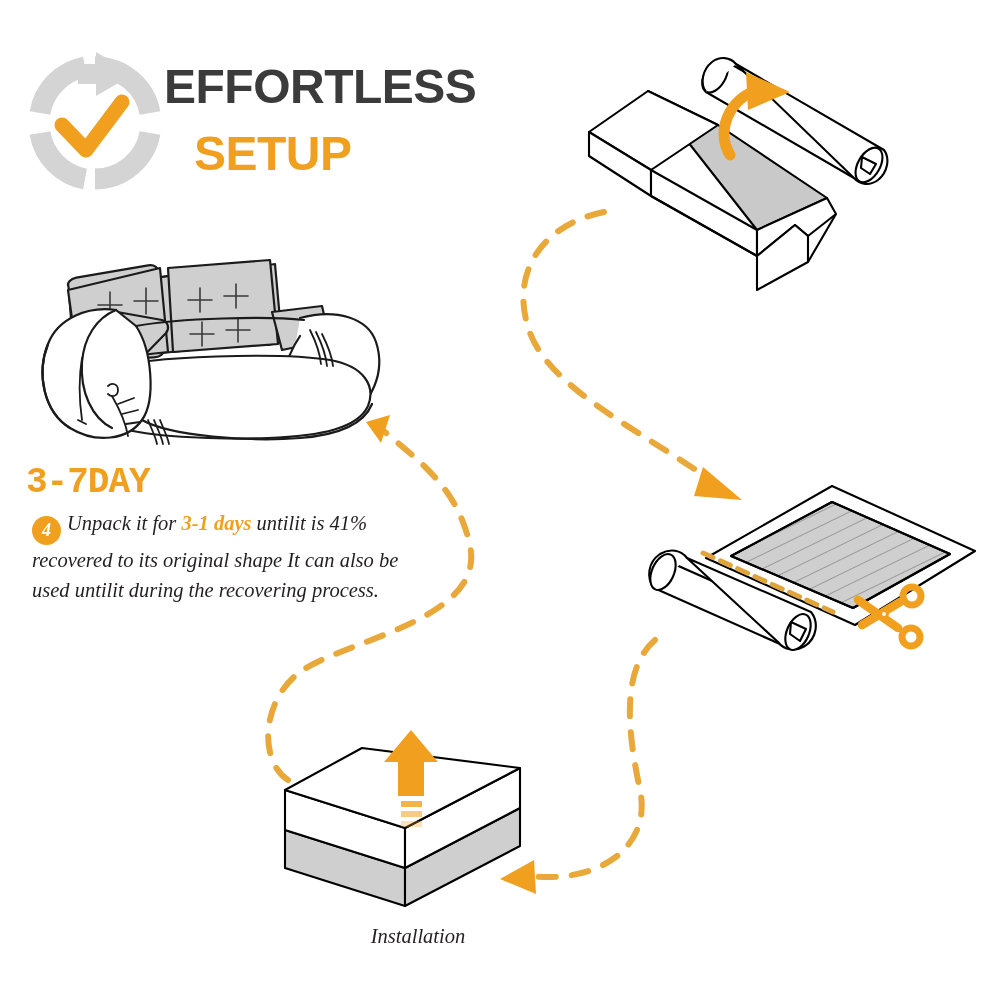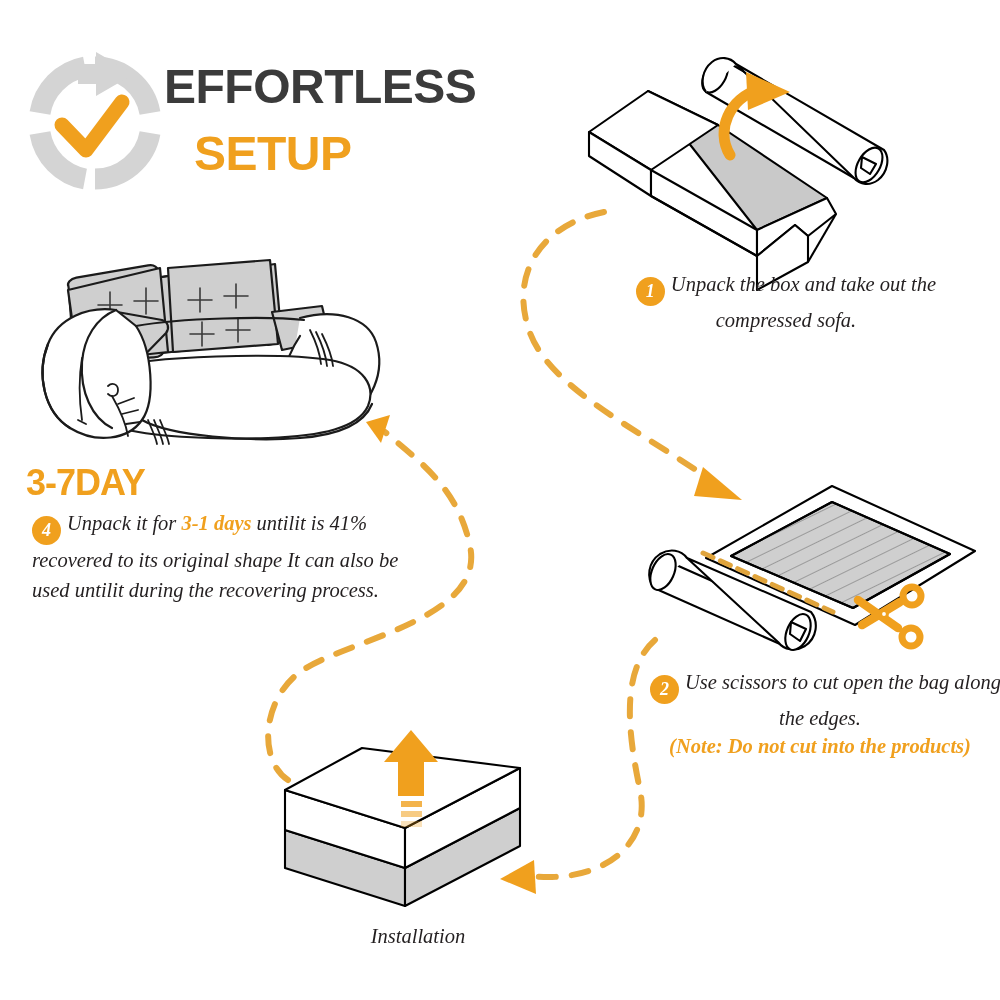--- a/index.html
+++ b/index.html
@@ -114,21 +114,21 @@
     text-align: left;
     line-height: 30px;
   }
   #caption-4 .wrap { display: block; }
 
   
   #day-heading {
     position: absolute;
     left: 26px;
     top: 462px;
-    font-family: Liberation Sans, sans-serif;
+    font-family: Liberation Mono, monospace;
     font-weight: bold;
     font-size: 36px;
     letter-spacing: -1px;
     color: #f0a01e;
     text-align: right;
   }
 </style>
 </head>
 <body>
 
@@ -329,34 +329,21 @@
 
   <div class="layer-text">
 
     <div id="header-block">
       <div class="title-line1">EFFORTLESS</div>
       <div class="title-line2">SETUP</div>
     </div>
 
     <div id="day-heading">3-7DAY</div>
 
-    <div id="caption-1" class="caption">
-      <span class="first-line">
-        <span class="badge">1</span><span>Unpack the box and take out the</span>
-      </span>
-      <span>compressed sofa.</span>
-    </div>
-
-    <div id="caption-2" class="caption">
-      <span class="first-line">
-        <span class="badge">2</span><span>Use scissors to cut open the bag along</span>
-      </span>
-      <span>the edges.</span>
-      <span class="note-line">(Note: Do not cut into the products)</span>
-    </div>
+
 
     <div id="caption-3" class="caption">
       <span>Installation</span>
     </div>
 
     <div id="caption-4" class="caption">
       <span class="wrap">
         <span class="badge">4</span><span>Unpack it for </span><span class="hl">3-1 days</span><span> untilit is 41%</span>
         <span>recovered to its original shape It can also be</span>
         <span>used untilit during the recovering process.</span>

